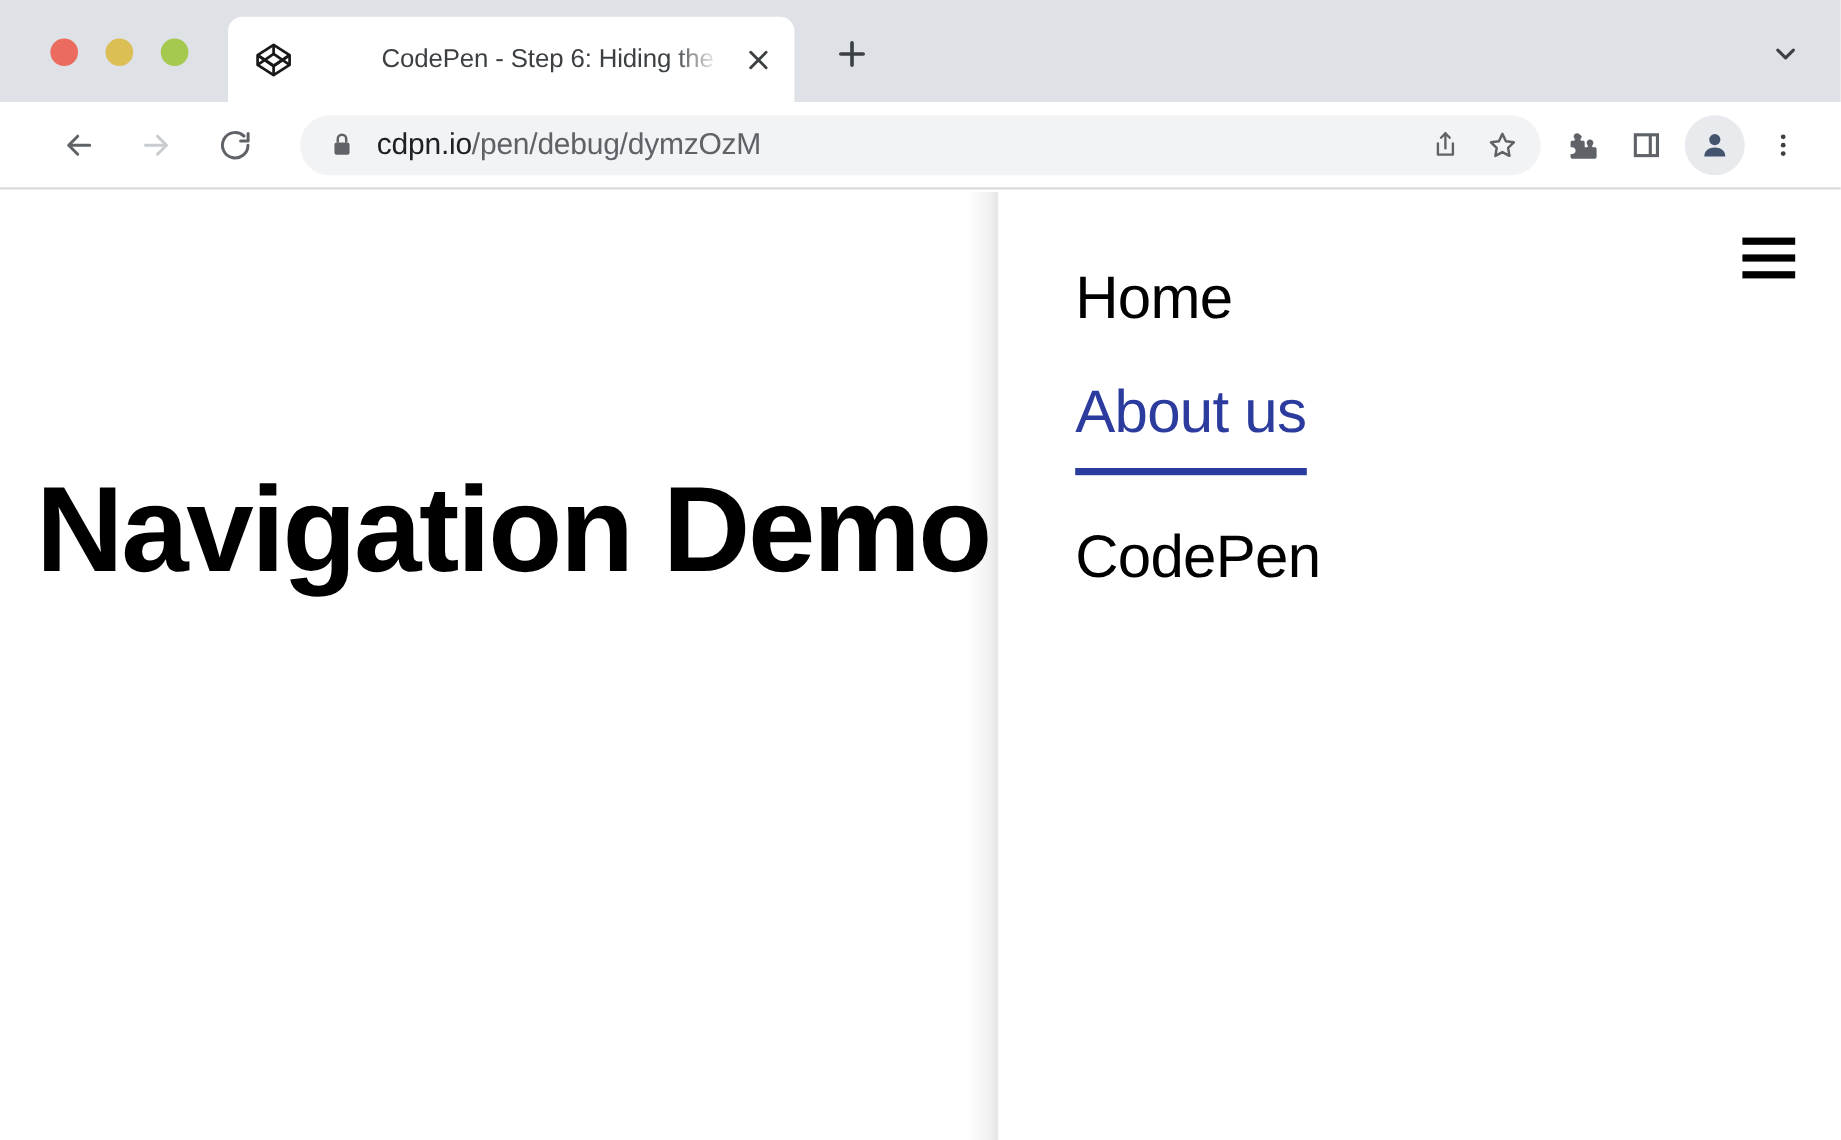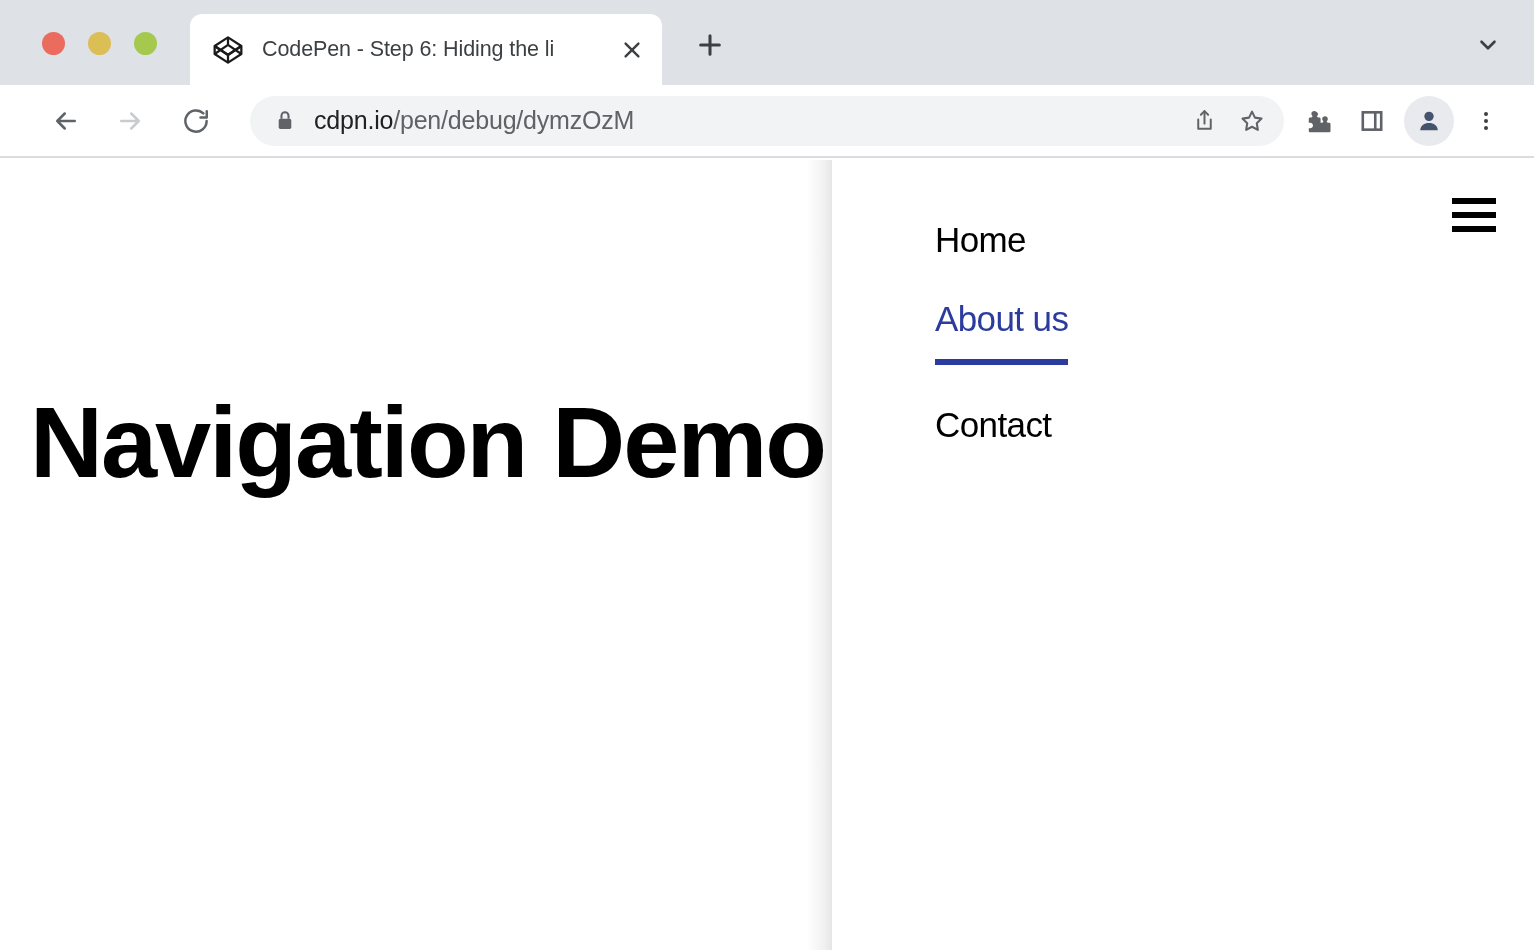--- a/index.html
+++ b/index.html
@@ -12,20 +12,21 @@
 
   
   .browser { width:1534px; height:950px; position:relative; }
 
   .tabstrip {
     height:85px;
     background:#dee1e6;
     position:relative;
     display:flex;
     align-items:flex-end;
+    text-align:right;
   }
 
   .traffic-lights {
     position:absolute;
     left:42px; top:32px;
     display:flex; gap:23px;
     align-items:center;
   }
   .tl { width:23px; height:23px; border-radius:50%; }
   .tl-close  { background:#eb6b5e; }
@@ -188,27 +189,26 @@
   }
 
   .nav-list {
     position:absolute;
     left:64px; top:62px;
     list-style:none;
   }
   .nav-list li { margin-bottom:42px; }
   .nav-list li:last-child { margin-bottom:0; }
   .nav-link {
-    font-size:35px;
+    font-size:50px;
     line-height:1.05;
     color:#000000;
     text-decoration:none;
     letter-spacing:-0.6px;
     display:inline-block;
-    margin-left:39px;
   }
   .nav-link.current {
     color:#2b3b9e;
     border-bottom:6px solid #2b3b9e;
     padding-bottom:21px;
   }
 </style>
 </head>
 <body>
 
@@ -337,20 +337,20 @@
       </div>
 
       <ul class="nav-list">
         <li>
           <a href="#" class="nav-link">Home</a>
         </li>
         <li>
           <a href="#" class="nav-link current">About us</a>
         </li>
         <li>
-          <a href="#" class="nav-link">Contact</a>
+          <a href="#" class="nav-link">CodePen</a>
         </li>
       </ul>
 
     </div>
   </div>
 
 </div>
 
 </body></html>

